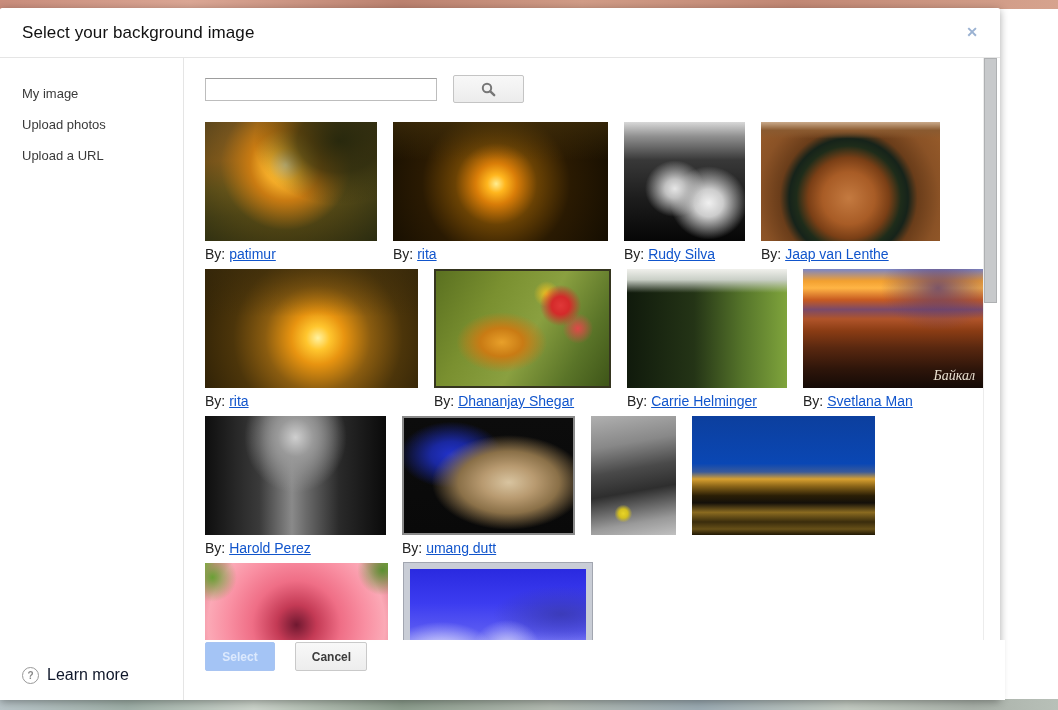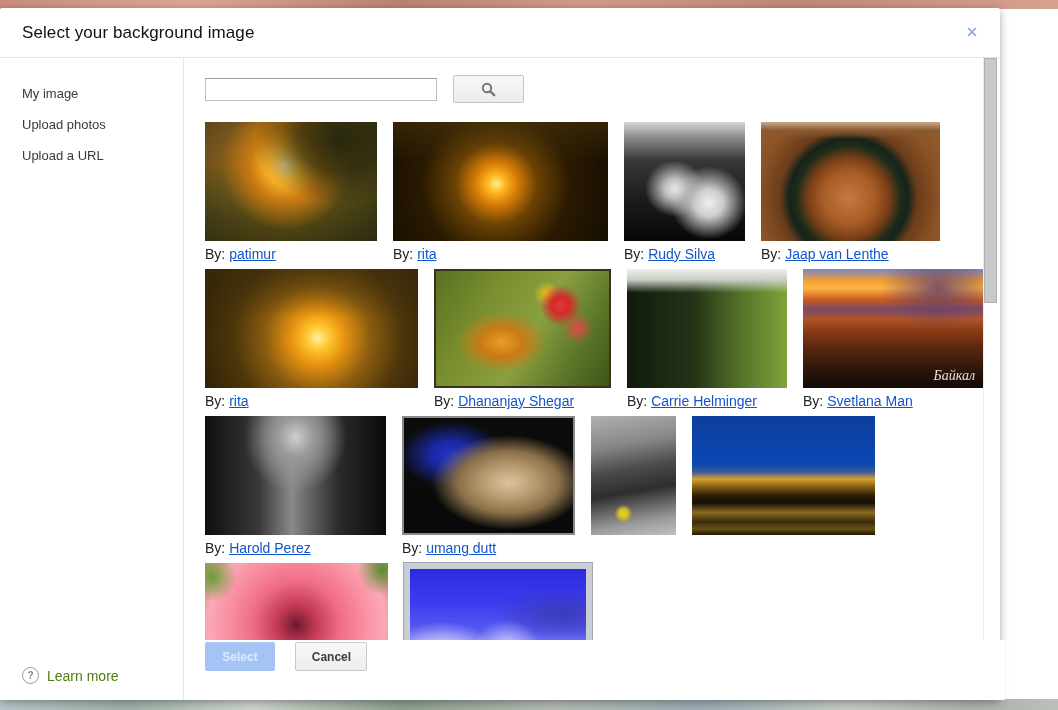--- a/index.html
+++ b/index.html
@@ -37,21 +37,21 @@
   .sidebar li.active{color:#d93f2e;font-weight:bold;}
   .sidebar li .marker{
     position:absolute;left:1px;top:6px;width:5px;height:17px;
     background:#d93f2e;border-radius:3px;
   }
   .learn-more{position:absolute;left:22px;bottom:16px;display:flex;align-items:center;cursor:pointer;}
   .help-circle{
     width:15px;height:15px;border:1px solid #999;border-radius:50%;
     color:#888;font-size:10px;font-weight:bold;text-align:center;line-height:15px;margin-right:8px;
   }
-  .learn-more a{color:#4d7c0f;font-size:14px;text-decoration:none;}
+  .learn-more a{color:#0f172a;font-size:16px;text-decoration:none;}
 
   
   .content{flex:1;position:relative;}
   .scrollzone{height:582px;overflow:hidden;padding:17px 0 0 21px;box-sizing:border-box;}
 
   .searchbar{display:flex;align-items:flex-start;margin-bottom:19px;}
   .search-input{
     width:222px;height:19px;border:1px solid #bdbdbd;border-top-color:#9d9d9d;
     font-size:13px;padding:1px 4px;outline:none;margin-top:3px;
   }

